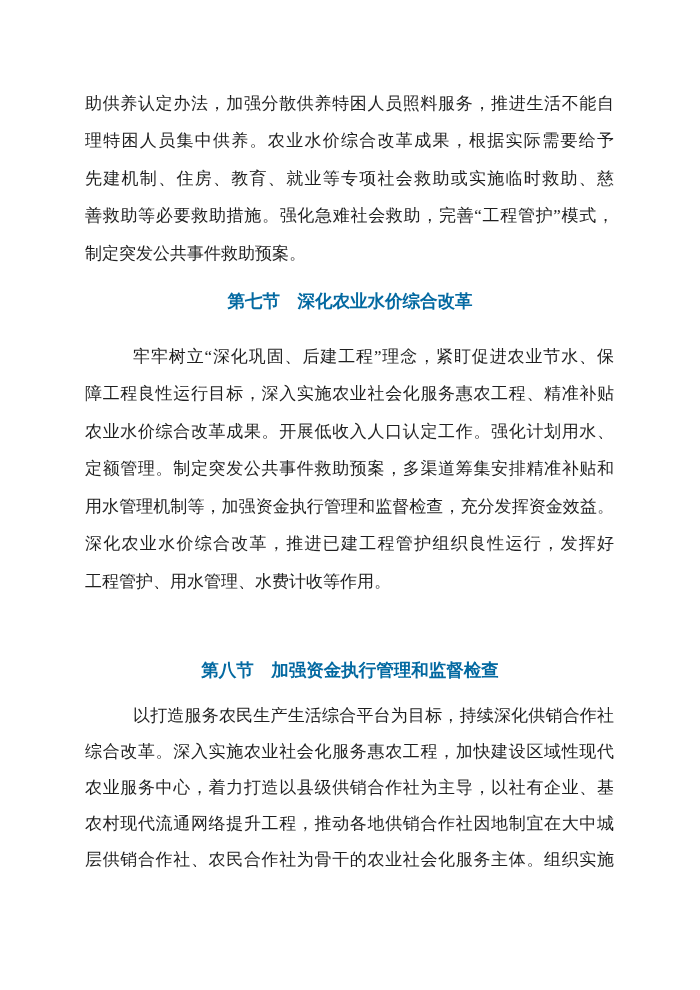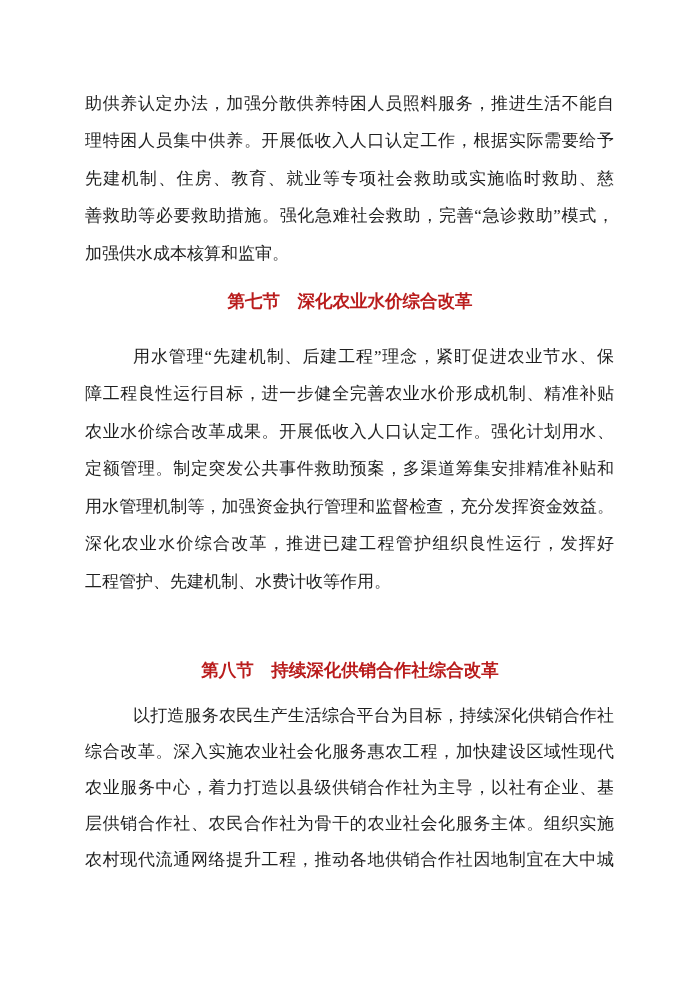--- a/index.html
+++ b/index.html
@@ -42,56 +42,56 @@
     text-indent: 48px;
   }
   .heading {
     position: absolute;
     left: 0;
     width: 700px;
     text-align: center;
     font-weight: bold;
     font-size: 17.5px;
     line-height: 21px;
-    color: #b91c1c;
+    color: #0369a1;
   }
   #para1 { top: 84.75px; }
   #heading1 { top: 291px; }
   #para2 { top: 337.75px; }
   #heading2 { top: 660px; }
   #para3 { top: 697.5px; }
 </style>
 </head>
 <body>
 
 <div class="page">
 
   <div class="para" id="para1">
     <div class="ln">助供养认定办法，加强分散供养特困人员照料服务，推进生活不能自</div>
-    <div class="ln">理特困人员集中供养。开展低收入人口认定工作，根据实际需要给予</div>
+    <div class="ln">理特困人员集中供养。农业水价综合改革成果，根据实际需要给予</div>
     <div class="ln">先建机制、住房、教育、就业等专项社会救助或实施临时救助、慈</div>
-    <div class="ln">善救助等必要救助措施。强化急难社会救助，完善“急诊救助”模式，</div>
-    <div class="ln ln-last">加强供水成本核算和监审。</div>
+    <div class="ln">善救助等必要救助措施。强化急难社会救助，完善“工程管护”模式，</div>
+    <div class="ln ln-last">制定突发公共事件救助预案。</div>
   </div>
 
   <div class="heading" id="heading1">第七节　深化农业水价综合改革</div>
 
   <div class="para" id="para2">
-    <div class="ln ln-indent">用水管理“先建机制、后建工程”理念，紧盯促进农业节水、保</div>
-    <div class="ln">障工程良性运行目标，进一步健全完善农业水价形成机制、精准补贴</div>
+    <div class="ln ln-indent">牢牢树立“深化巩固、后建工程”理念，紧盯促进农业节水、保</div>
+    <div class="ln">障工程良性运行目标，深入实施农业社会化服务惠农工程、精准补贴</div>
     <div class="ln">农业水价综合改革成果。开展低收入人口认定工作。强化计划用水、</div>
     <div class="ln">定额管理。制定突发公共事件救助预案，多渠道筹集安排精准补贴和</div>
     <div class="ln">用水管理机制等，加强资金执行管理和监督检查，充分发挥资金效益。</div>
     <div class="ln">深化农业水价综合改革，推进已建工程管护组织良性运行，发挥好</div>
-    <div class="ln ln-last">工程管护、先建机制、水费计收等作用。</div>
+    <div class="ln ln-last">工程管护、用水管理、水费计收等作用。</div>
   </div>
 
-  <div class="heading" id="heading2">第八节　持续深化供销合作社综合改革</div>
+  <div class="heading" id="heading2">第八节　加强资金执行管理和监督检查</div>
 
   <div class="para para3" id="para3">
     <div class="ln ln-indent">以打造服务农民生产生活综合平台为目标，持续深化供销合作社</div>
     <div class="ln">综合改革。深入实施农业社会化服务惠农工程，加快建设区域性现代</div>
     <div class="ln">农业服务中心，着力打造以县级供销合作社为主导，以社有企业、基</div>
+    <div class="ln">农村现代流通网络提升工程，推动各地供销合作社因地制宜在大中城</div>
     <div class="ln">层供销合作社、农民合作社为骨干的农业社会化服务主体。组织实施</div>
-    <div class="ln">农村现代流通网络提升工程，推动各地供销合作社因地制宜在大中城</div>
   </div>
 
 </div>
 
 </body></html>

